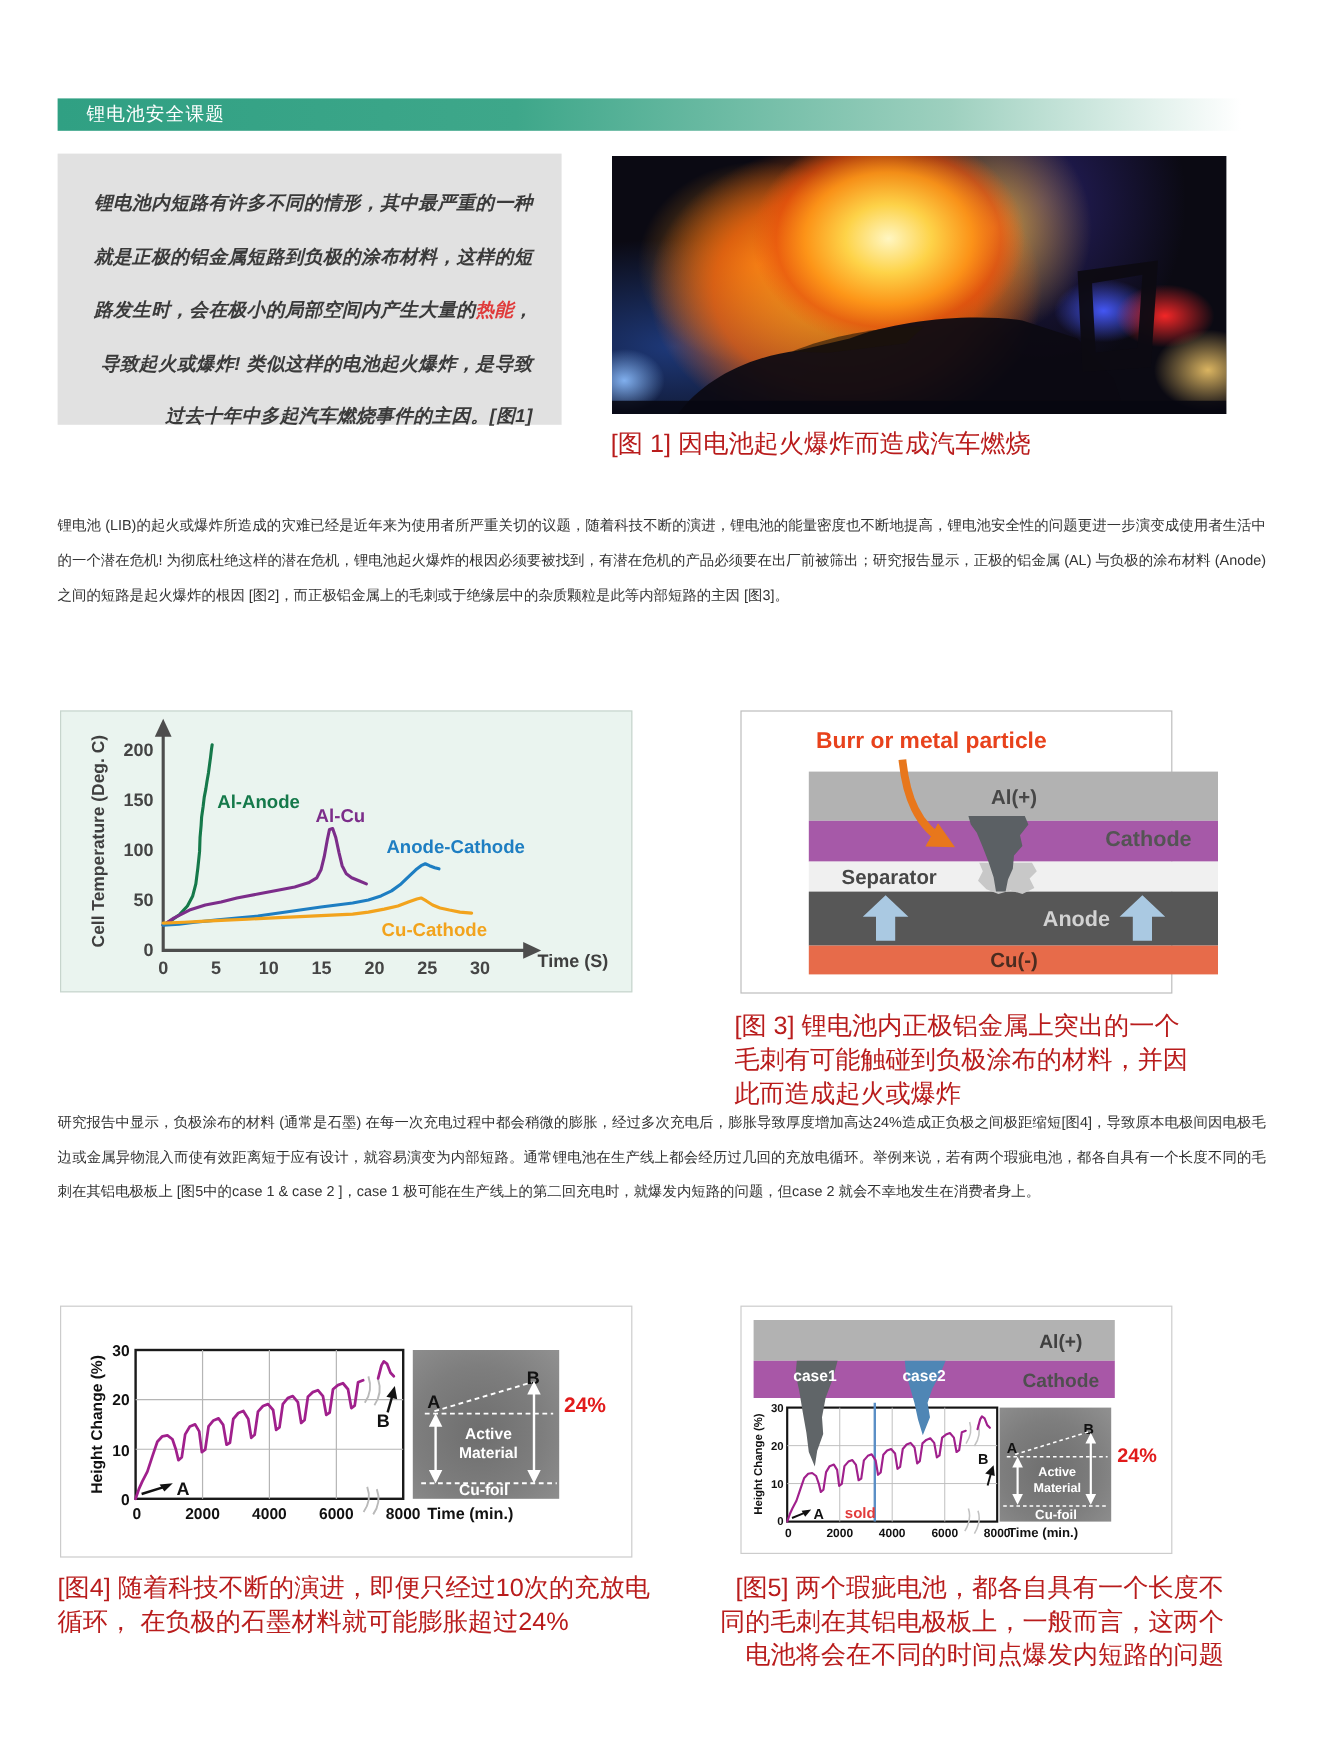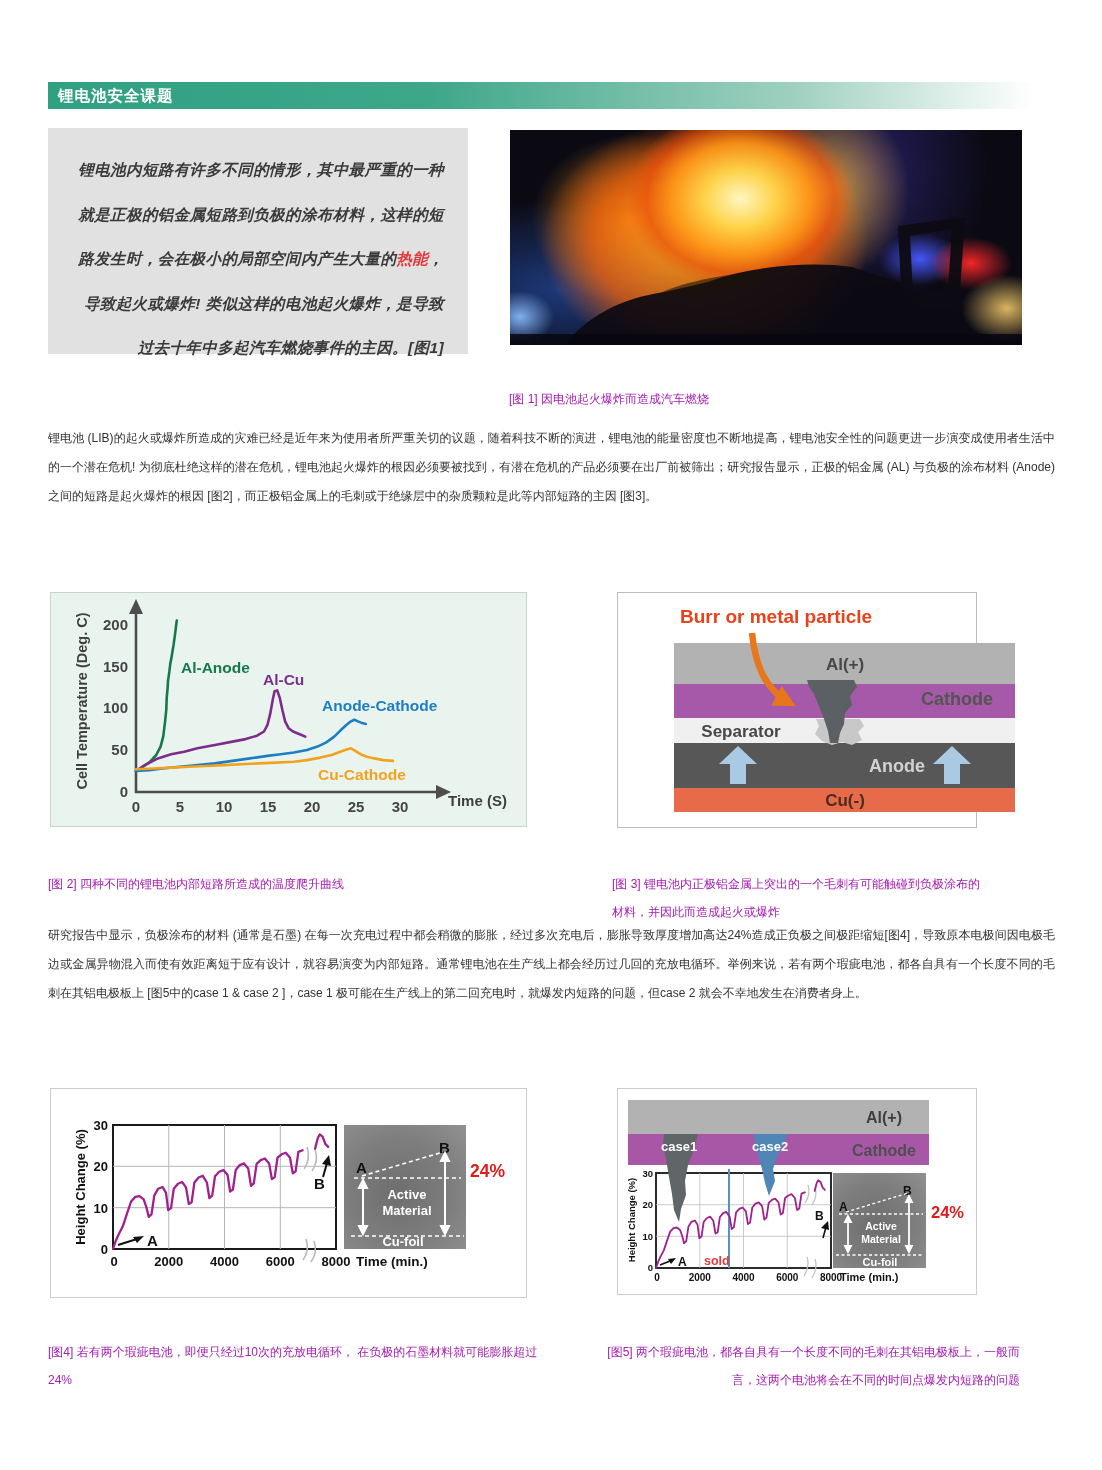--- a/index.html
+++ b/index.html
@@ -2,21 +2,21 @@
 <html><head>
 <meta charset="utf-8">
 <style>
   * { margin:0; padding:0; box-sizing:border-box; }
   html,body { background:#ffffff; }
   body { font-family:"Liberation Sans","DejaVu Sans",sans-serif; color:#333; }
   .page { position:relative; width:1102px; height:1470px; background:#fff; overflow:hidden; }
 
   .header-bar { position:absolute; left:48px; top:82px; width:1006px; height:27px;
     background:linear-gradient(90deg,#30a083 0%,#3ea78a 38%,#9ed0bf 74%,#ffffff 98%);
-    color:#fff; font-size:15.5px; font-weight:bold; line-height:27px; padding-left:10px; letter-spacing:1px; }
+    color:#fff; font-size:15.5px; font-weight:normal; line-height:27px; padding-left:24px; letter-spacing:1px; }
 
   .quote-box { position:absolute; left:48px; top:128px; width:420px; height:226px;
     background:#e1e1e1; padding:20px 24px 0 26px; }
   .quote-box p { font-size:15.5px; line-height:44.5px; font-style:italic; font-weight:bold;
     color:#3a3a3a; letter-spacing:0.4px;text-align:right; }
   .quote-hl { color:#e03a3a; }
 
   .photo { position:absolute; left:510px; top:130px; width:512px; height:215px; overflow:hidden;
     background:
       radial-gradient(ellipse 120px 95px at 45% 32%, #fff6c2 0%, rgba(255,214,74,.97) 30%, rgba(255,150,24,.92) 58%, rgba(235,80,12,.65) 78%, rgba(120,30,5,0) 95%),
@@ -25,21 +25,21 @@
       radial-gradient(ellipse 110px 120px at 62% 28%, rgba(255,190,60,.8) 0%, rgba(200,60,8,0) 75%),
       radial-gradient(ellipse 55px 35px at 90% 62%, rgba(255,40,40,.95) 0%, rgba(255,40,40,0) 75%),
       radial-gradient(ellipse 55px 35px at 80% 60%, rgba(70,90,255,.95) 0%, rgba(70,90,255,0) 75%),
       radial-gradient(ellipse 60px 45px at 97% 83%, rgba(255,210,110,.85) 0%, rgba(255,210,110,0) 75%),
       radial-gradient(ellipse 45px 35px at 2% 87%, rgba(140,190,255,.9) 0%, rgba(140,190,255,0) 75%),
       radial-gradient(ellipse 260px 120px at 10% 74%, rgba(45,95,205,.55) 0%, rgba(45,95,205,0) 75%),
       radial-gradient(ellipse 160px 190px at 70% 18%, rgba(75,60,205,.4) 0%, rgba(75,60,205,0) 75%),
       #0b0a13; }
   .photo svg { position:absolute; left:0; top:0; }
 
-  .caption { font-size:12px; line-height:28px; color:#a21caf;margin-top:28px; }
+  .caption { font-size:21px; line-height:28px; color:#b91c1c; }
   .cap-fig1 { position:absolute; left:509px; top:357px; width:514px; }
   .body-par { position:absolute; font-size:12px; line-height:29px; color:#333; text-align:justify; }
   .par1 { left:48px; top:424px; width:1007px; }
   .par2 { left:48px; top:921px; width:1007px; }
 
   .fig2-box { position:absolute; left:50px; top:592px; width:477px; height:235px;
     background:#eaf4ef; border:1px solid #c7d5cd;text-decoration:underline; }
   .fig3-box { position:absolute; left:617px; top:592px; width:360px; height:236px;
     background:#fff; border:1px solid #bdbdbd;padding-left:46px; }
   .cap-fig2 { position:absolute; left:48px; top:842px; width:540px; }
@@ -148,21 +148,20 @@
       <path d="M 88,40 C 91,70 100,96 126,110" fill="none" stroke="#e8771c" stroke-width="6.5" marker-end="url(#oarrow)"></path>
 
       <text x="181" y="77" text-anchor="middle" font-size="17" font-weight="600" fill="#474747">Al(+)</text>
       <text x="293" y="112" text-anchor="middle" font-size="18" font-weight="600" fill="#545454">Cathode</text>
       <text x="77" y="144" text-anchor="middle" font-size="17" font-weight="600" fill="#474747">Separator</text>
       <text x="233" y="179" text-anchor="middle" font-size="18" font-weight="600" fill="#d2d2d2">Anode</text>
       <text x="181" y="213" text-anchor="middle" font-size="17" font-weight="600" fill="#4a2c20">Cu(-)</text>
     </svg>
   </div>
 
-  <div class="caption cap-fig2">[图 2] 四种不同的锂电池内部短路所造成的温度爬升曲线</div>
   <div class="caption cap-fig3">[图 3] 锂电池内正极铝金属上突出的一个毛刺有可能触碰到负极涂布的材料，并因此而造成起火或爆炸</div>
 
   <p class="body-par par2">研究报告中显示，负极涂布的材料 (通常是石墨) 在每一次充电过程中都会稍微的膨胀，经过多次充电后，膨胀导致厚度增加高达24%造成正负极之间极距缩短[图4]，导致原本电极间因电极毛边或金属异物混入而使有效距离短于应有设计，就容易演变为内部短路。通常锂电池在生产线上都会经历过几回的充放电循环。举例来说，若有两个瑕疵电池，都各自具有一个长度不同的毛刺在其铝电极板上 [图5中的case 1 &amp; case 2 ]，case 1 极可能在生产线上的第二回充电时，就爆发内短路的问题，但case 2 就会不幸地发生在消费者身上。</p>
 
   <div class="fig4-box">
     <svg width="475" height="208" viewBox="0 0 475 208">
       <defs>
         <radialGradient id="g4" cx="45%" cy="55%" r="80%">
           <stop offset="0" stop-color="#6e6e6e"></stop>
             <stop offset="0.55" stop-color="#7e7e7e"></stop>
@@ -324,16 +323,16 @@
       <polygon fill="#606568" points="46,45 80,45 76,60 70,76 67,92 68,106 63,120 61,133 56,121 54,105 51,88 48,70 45,56"></polygon>
       <polygon fill="#4f86b5" points="136,45 170,45 165,57 159,68 155,80 157,92 151,107 147,94 144,80 140,66 137,55"></polygon>
       <text x="43" y="62" font-size="13" font-weight="bold" fill="#fff">case1</text>
       <text x="134" y="62" font-size="13" font-weight="bold" fill="#fff">case2</text>
       <text x="313" y="129" font-size="16.5" font-weight="bold" fill="#e11b1b">24%</text>
     <polyline points="38.0,179.0 40.2,172.7 42.4,167.9 45.7,161.6 48.9,152.1 52.2,142.6 55.5,139.1 58.8,138.5 62.1,141.0 64.3,147.3 66.0,154.3 68.2,152.4 70.4,137.8 73.4,132.8 76.9,131.5 79.6,135.9 81.3,149.2 83.5,147.6 85.7,132.8 89.0,129.0 92.3,127.7 95.3,131.8 97.5,144.5 99.7,143.2 101.9,128.0 105.2,124.2 108.4,122.9 111.7,128.0 113.7,140.0 115.9,138.1 118.1,123.3 121.3,119.8 124.6,118.5 127.9,122.3 129.9,135.0 132.1,133.4 134.3,118.5 137.5,114.7 140.8,113.4 144.1,117.2 146.3,130.5 148.5,128.6 150.7,113.8 153.9,110.9 157.2,109.6 160.5,113.4 162.7,125.5 164.9,123.9 167.1,109.0 170.3,106.5 173.6,105.2 176.9,109.0 179.1,121.0 181.3,119.5 183.5,104.6 186.8,103.3" fill="none" stroke="#a0208c" stroke-width="1.8" stroke-linejoin="round" stroke-linecap="round"></polyline>
         <polyline points="196.6,102.0 198.8,93.8 200.3,91.3 202.5,92.9 204.7,98.6 206.9,100.8" fill="none" stroke="#a0208c" stroke-width="1.8" stroke-linejoin="round" stroke-linecap="round"></polyline>
       </svg>
   </div>
 
-  <div class="caption cap-fig4">[图4] 若有两个瑕疵电池，即便只经过10次的充放电循环， 在负极的石墨材料就可能膨胀超过24%</div>
+  <div class="caption cap-fig4">[图4] 随着科技不断的演进，即便只经过10次的充放电循环， 在负极的石墨材料就可能膨胀超过24%</div>
   <div class="caption cap-fig5">[图5] 两个瑕疵电池，都各自具有一个长度不同的毛刺在其铝电极板上，一般而言，这两个电池将会在不同的时间点爆发内短路的问题</div>
 
 </div>
 
 </body></html>

